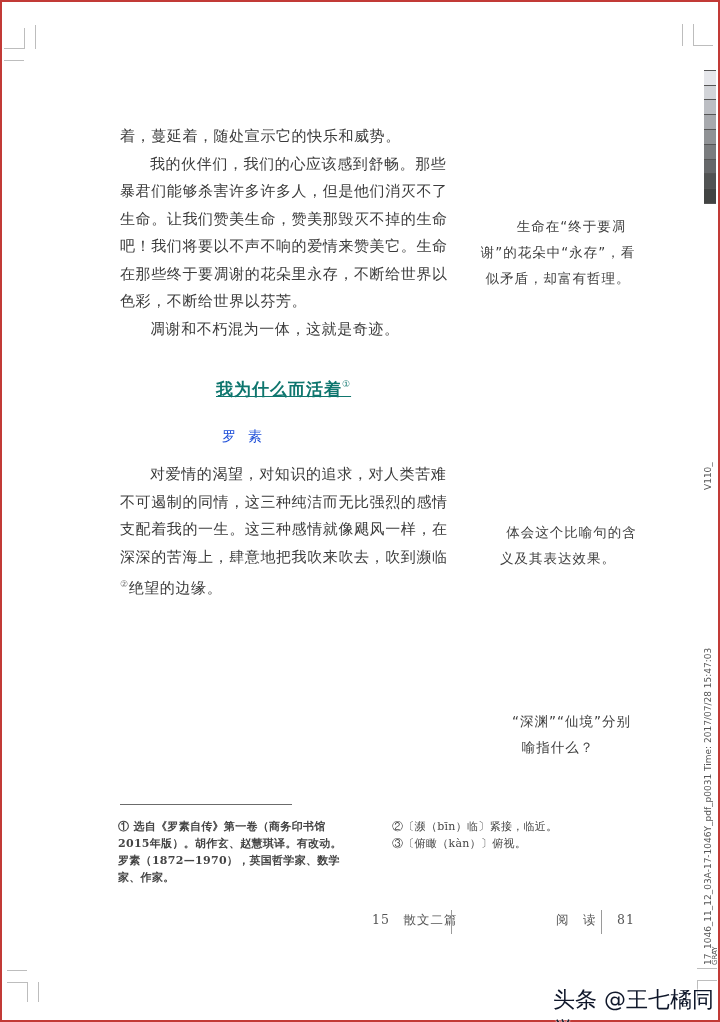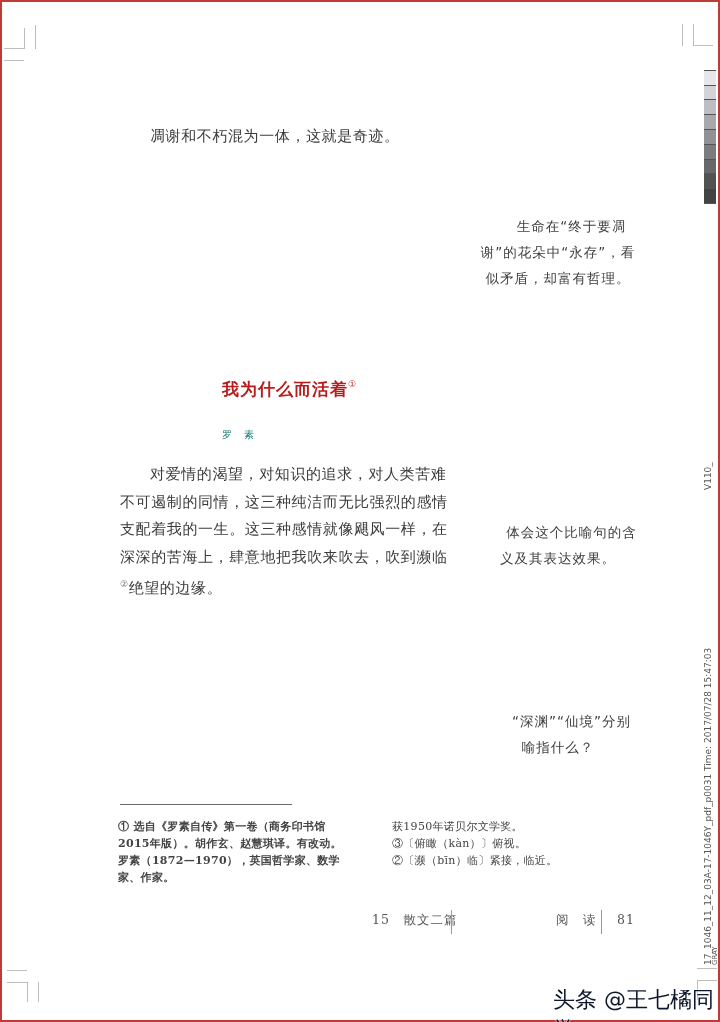--- a/index.html
+++ b/index.html
@@ -26,28 +26,29 @@
     sup.fn { font-size: 9px; vertical-align: 6px; color: #666; }
 
     .margin-note {
       position: absolute; left: 478px; width: 160px;
       font-size: 13.5px; line-height: 26px; letter-spacing: 1px;
       color: #3e3e3e; font-family: "DejaVu Sans", "Liberation Sans", sans-serif; text-align: center;
     }
     .margin-note p { margin: 0; text-indent: 2em; }
 
     .title {
-      position: absolute; left: 222px; top: 378px;
-      font-size: 17px; font-weight: bold; letter-spacing: 1px; color: #b91c1c;
+      position: absolute; left: 216px; top: 378px;
+      font-size: 17px; font-weight: bold; letter-spacing: 1px; color: #0f766e;
       font-family: "DejaVu Sans", "Liberation Sans", sans-serif;
+      text-decoration: underline;
     }
     .title sup { font-size: 9px; font-weight: normal; vertical-align: 8px; }
     .author {
       position: absolute; left: 222px; top: 428px;
-      font-size: 10px; letter-spacing: 12px; color: #0f766e;
+      font-size: 14px; letter-spacing: 12px; color: #1d4ed8;
     }
 
     .fn-rule { position: absolute; left: 120px; top: 804px; width: 172px; height: 1px; background: #6b6b6b; }
     .footnotes {
       position: absolute; top: 818px; font-size: 11px; line-height: 17px; color: #444;
       letter-spacing: 0.3px;
     }
     .fn-left { left: 118px; width: 225px; font-weight: bold; }
     .fn-right { left: 392px; width: 220px; }
     .footnotes p { margin: 0; }
@@ -109,20 +110,22 @@
     <div style="background: rgb(188, 190, 195);"></div>
     <div style="background: rgb(167, 169, 173);"></div>
     <div style="background: rgb(144, 146, 149);"></div>
     <div style="background: rgb(122, 124, 126);"></div>
     <div style="background: rgb(102, 104, 106);"></div>
     <div style="background: rgb(81, 83, 83);"></div>
     <div style="background: rgb(66, 68, 67);"></div>
   </div>
 
 <div class="body-text" style="top:123px;">
+  <p>着，蔓延着，随处宣示它的快乐和威势。</p>
+  <p class="indent">我的伙伴们，我们的心应该感到舒畅。那些暴君们能够杀害许多许多人，但是他们消灭不了生命。让我们赞美生命，赞美那毁灭不掉的生命吧！我们将要以不声不响的爱情来赞美它。生命在那些终于要凋谢的花朵里永存，不断给世界以色彩，不断给世界以芬芳。</p>
   <p class="indent">凋谢和不朽混为一体，这就是奇迹。</p>
 </div>
 
 <div class="margin-note" style="top:213px;">
   <p>生命在“终于要凋谢”的花朵中“永存”，看似矛盾，却富有哲理。</p>
 </div>
 <div class="margin-note" style="top:519px;">
   <p>体会这个比喻句的含义及其表达效果。</p>
 </div>
 <div class="margin-note" style="top:708px;">
@@ -138,23 +141,22 @@
   <p class="indent">
     <span>对爱情的渴望，对知识的追求，对人类苦难不可遏制的同情，这三种纯洁而无比强烈的感情支配着我的一生。这三种感情就像飓风一样，在深深的苦海上，肆意地把我吹来吹去，吹到濒临</span><sup class="fn">②</sup><span>绝望的边缘。</span>
   </p>
 </div>
 
 <div class="fn-rule"></div>
 <div class="footnotes fn-left">
   <p>① 选自《罗素自传》第一卷（商务印书馆2015年版）。胡作玄、赵慧琪译。有改动。罗素（1872—1970），英国哲学家、数学家、作家。</p>
 </div>
 <div class="footnotes fn-right">
-  <p>获1950年诺贝尔文学奖。</p>
+  <p>②〔濒（bīn）临〕紧接，临近。</p>
   <p>③〔俯瞰（kàn）〕俯视。</p>
-  <p>②〔濒（bīn）临〕紧接，临近。</p>
 </div>
 
 <div class="footer" style="left:372px;">15　散文二篇</div>
 <div class="footer-div" style="left:451px;"></div>
 <div class="footer" style="left:556px;">阅　读</div>
 <div class="footer-div" style="left:601px;"></div>
 <div class="footer" style="left:617px;">81</div>
 
 <div class="meta-v">V110_</div>
 <div class="meta">17_1046_11_12_03A-17-1046Y_pdf_p0031 Time: 2017/07/28 15:47:03</div>

